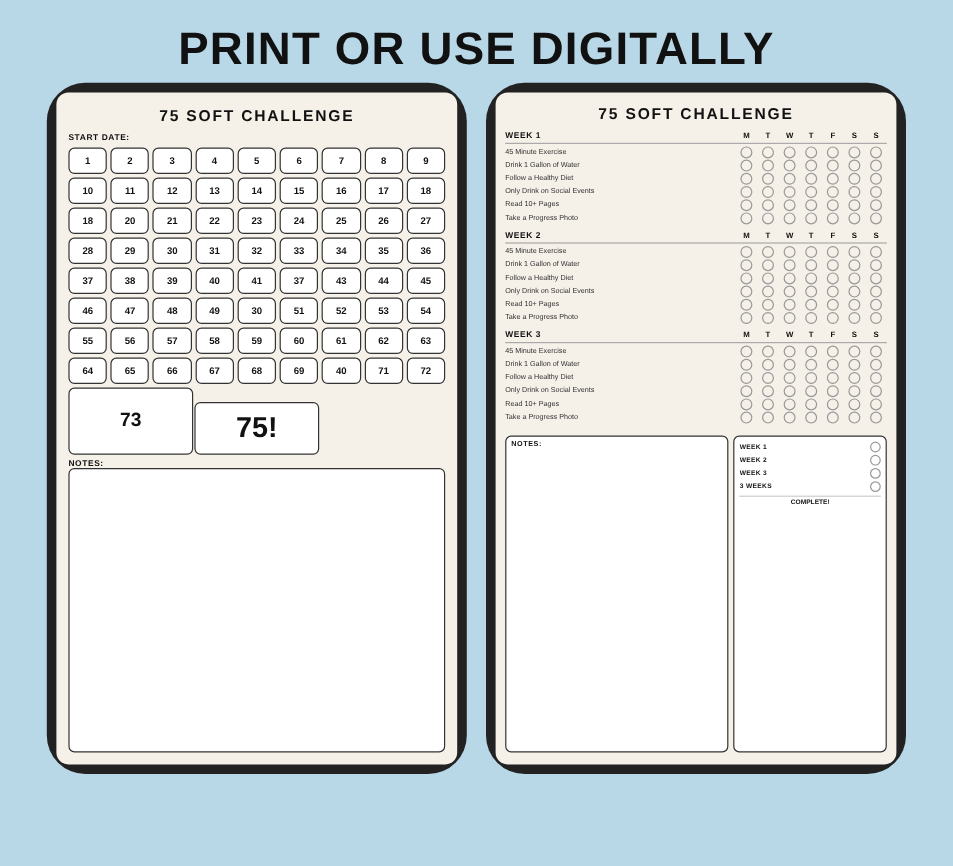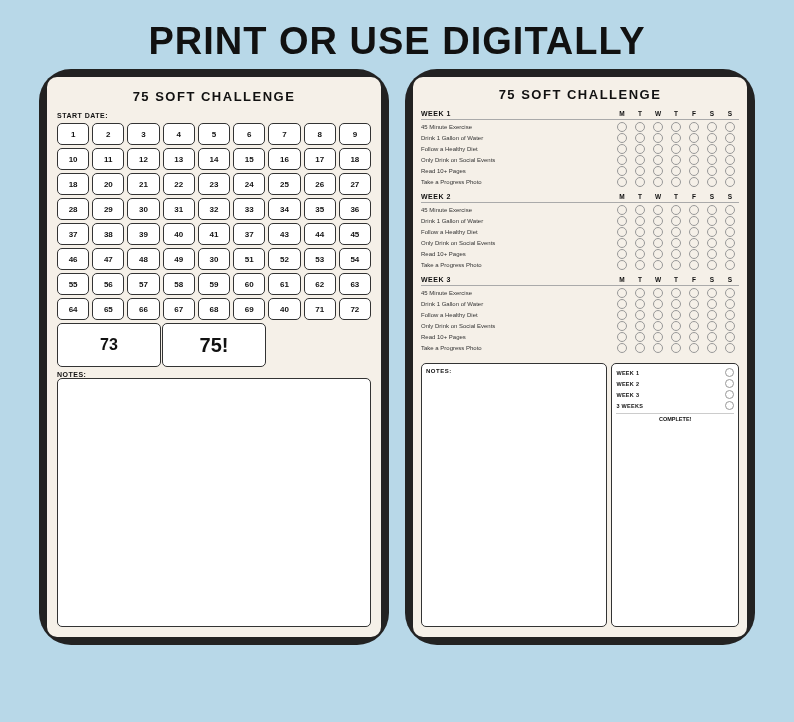--- a/index.html
+++ b/index.html
@@ -306,21 +306,21 @@
           <div class="num-cell">67</div>
           <div class="num-cell">68</div>
           <div class="num-cell">69</div>
           <div class="num-cell">40</div>
           <div class="num-cell">71</div>
           <div class="num-cell">72</div>
         </div>
 
       <div class="bottom-row">
         <div class="big-cell">73</div>
-        <div class="big-cell" style="font-size:20px;">75!</div>
+        <div class="big-cell" style="font-size:24px;margin-top:12px;">75!</div>
       </div>
 
       <div style="display:flex; flex-direction:column; flex:1;">
         <div class="notes-label-left">NOTES:</div>
         <div class="notes-box-left">
           <textarea class="notes-area-left" placeholder="" style=""></textarea>
         </div>
       </div>
     </div>
   </div>

